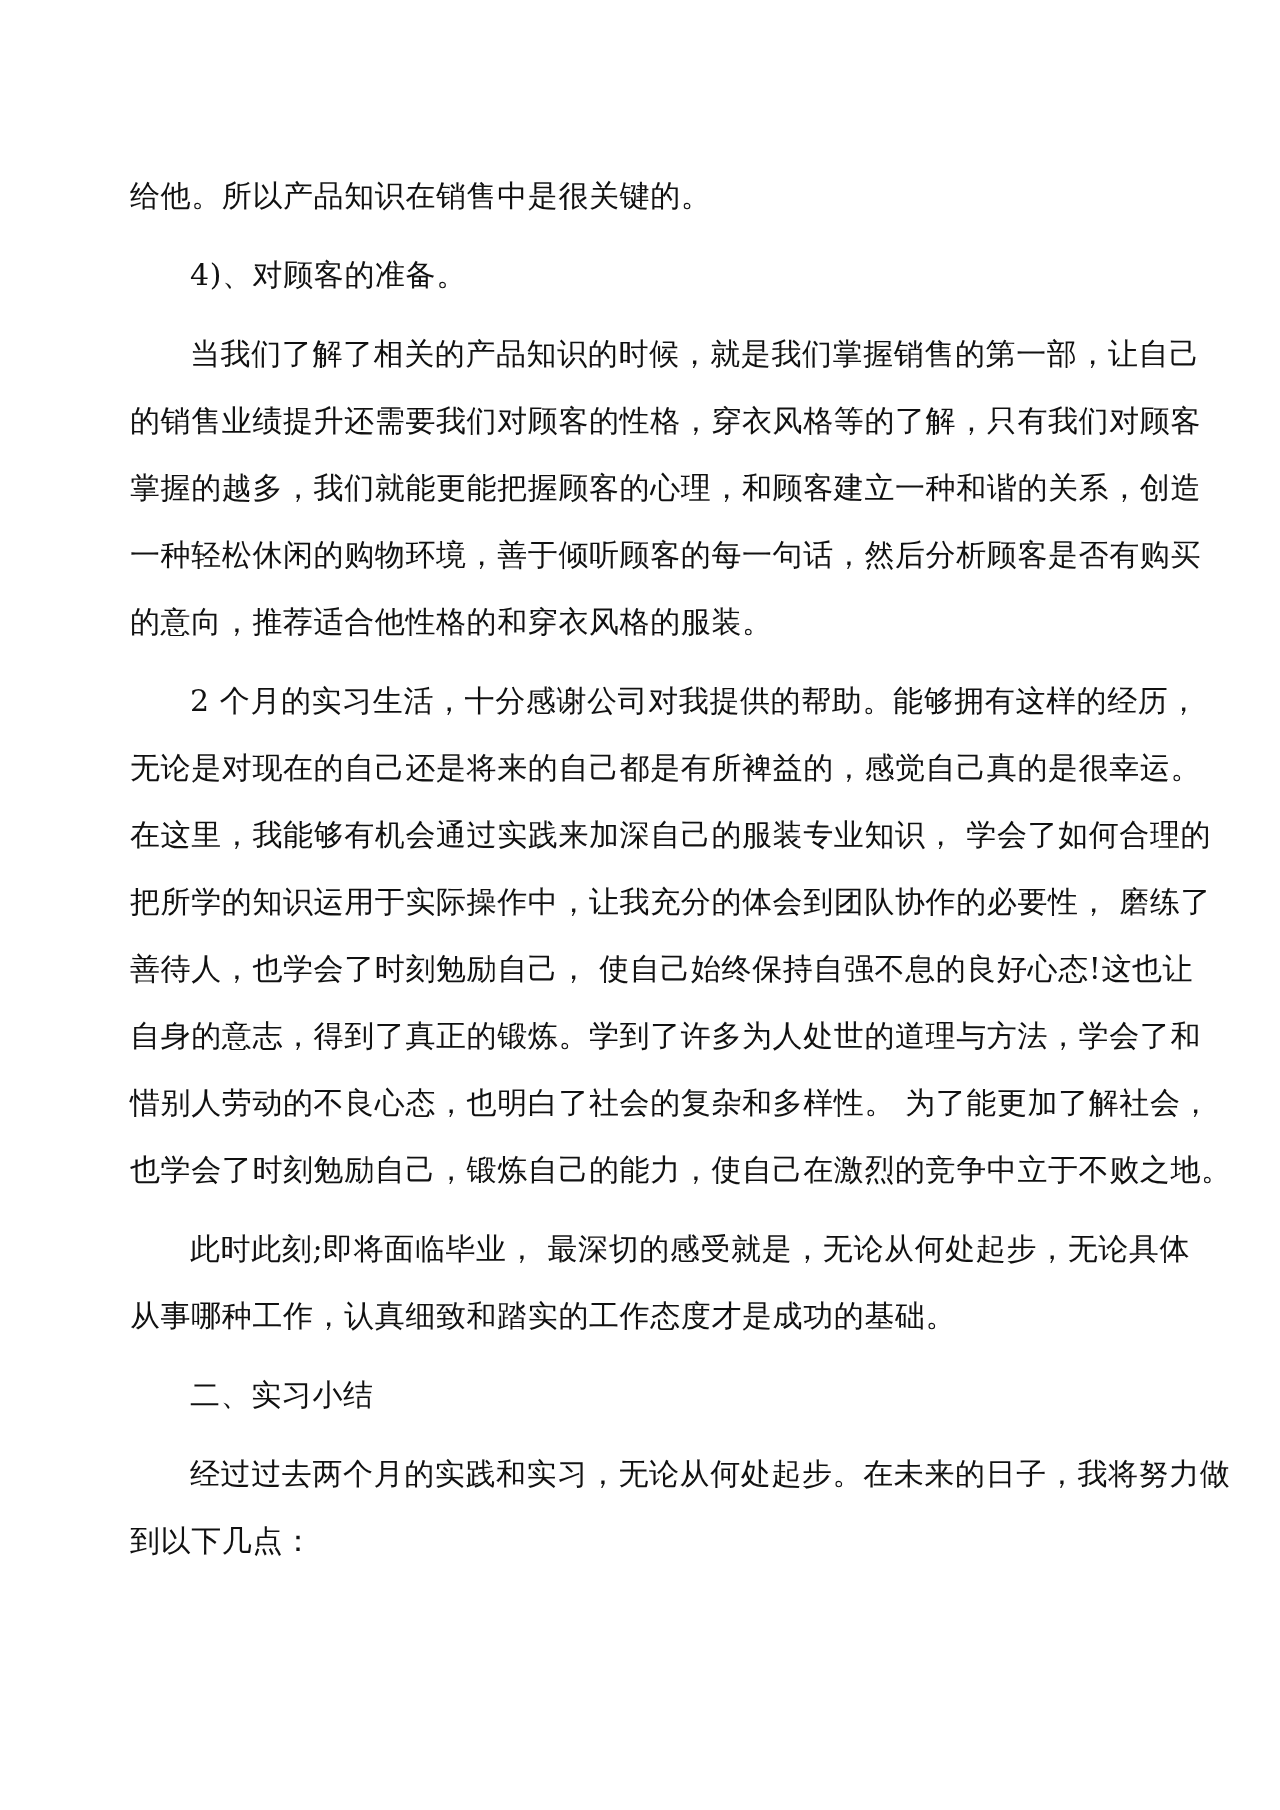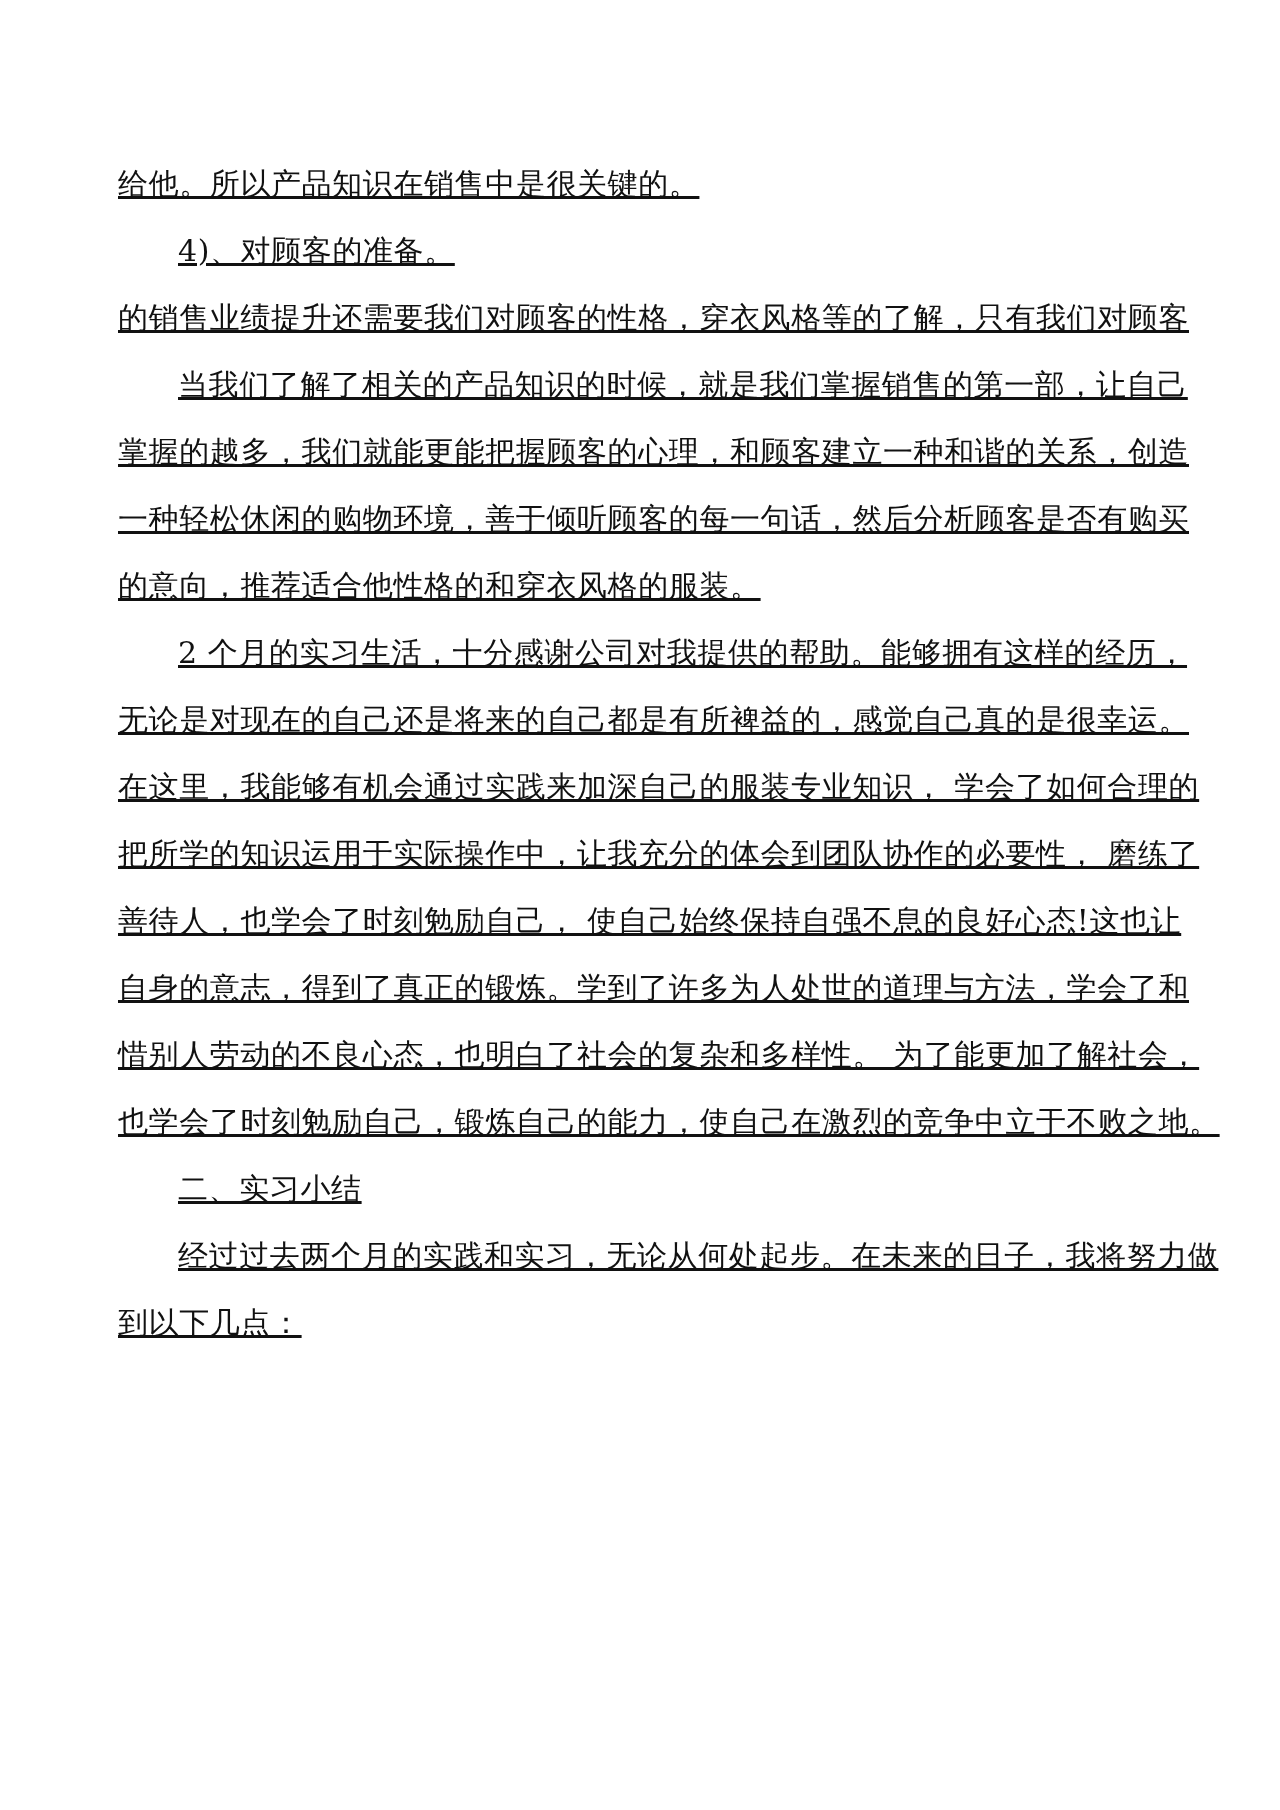--- a/index.html
+++ b/index.html
@@ -26,25 +26,24 @@
     left: 118px;
     top: 150px;
     width: 1048px;
     font-family: "DejaVu Serif", "Liberation Serif", serif;
     font-size: 30px;
     line-height: 67px;
     color: #111111;
     letter-spacing: 0.6px;
   }
   .para {
-    margin: 0;
+    margin: 12px;
     padding: 0;
     text-align: justify;
     text-justify: inter-character;
-    text-decoration: underline;
   }
   .para .line {
     display: block;
     white-space: nowrap;
     text-align-last: justify;
     height: 67px;
   }
   .para .line.last {
     text-align-last: left;
   }
@@ -60,38 +59,42 @@
 
     <div class="para">
       <span class="line last">给他。所以产品知识在销售中是很关键的。</span>
     </div>
 
     <div class="para">
       <span class="line indent last">4)、对顾客的准备。</span>
     </div>
 
     <div class="para">
+      <span class="line indent">当我们了解了相关的产品知识的时候，就是我们掌握销售的第一部，让自己</span>
       <span class="line">的销售业绩提升还需要我们对顾客的性格，穿衣风格等的了解，只有我们对顾客</span>
-      <span class="line indent">当我们了解了相关的产品知识的时候，就是我们掌握销售的第一部，让自己</span>
       <span class="line">掌握的越多，我们就能更能把握顾客的心理，和顾客建立一种和谐的关系，创造</span>
       <span class="line">一种轻松休闲的购物环境，善于倾听顾客的每一句话，然后分析顾客是否有购买</span>
       <span class="line last">的意向，推荐适合他性格的和穿衣风格的服装。</span>
     </div>
 
     <div class="para">
       <span class="line indent">2 个月的实习生活，十分感谢公司对我提供的帮助。能够拥有这样的经历，</span>
       <span class="line">无论是对现在的自己还是将来的自己都是有所裨益的，感觉自己真的是很幸运。</span>
       <span class="line">在这里，我能够有机会通过实践来加深自己的服装专业知识， 学会了如何合理的</span>
       <span class="line">把所学的知识运用于实际操作中，让我充分的体会到团队协作的必要性， 磨练了</span>
       <span class="line">善待人，也学会了时刻勉励自己， 使自己始终保持自强不息的良好心态!这也让</span>
       <span class="line">自身的意志，得到了真正的锻炼。学到了许多为人处世的道理与方法，学会了和</span>
       <span class="line">惜别人劳动的不良心态，也明白了社会的复杂和多样性。 为了能更加了解社会，</span>
       <span class="line last">也学会了时刻勉励自己，锻炼自己的能力，使自己在激烈的竞争中立于不败之地。</span>
     </div>
 
+    <div class="para">
+      <span class="line indent">此时此刻;即将面临毕业， 最深切的感受就是，无论从何处起步，无论具体</span>
+      <span class="line last">从事哪种工作，认真细致和踏实的工作态度才是成功的基础。</span>
+    </div>
 
     <div class="para">
       <span class="line indent last">二、实习小结</span>
     </div>
 
     <div class="para">
       <span class="line indent">经过过去两个月的实践和实习，无论从何处起步。在未来的日子，我将努力做</span>
       <span class="line last">到以下几点：</span>
     </div>
 

